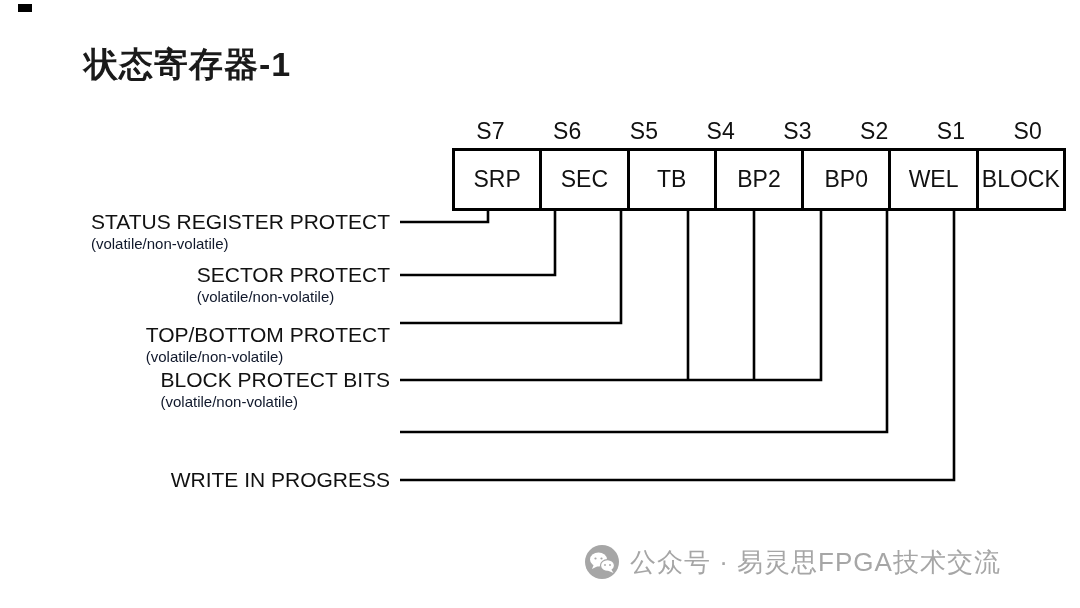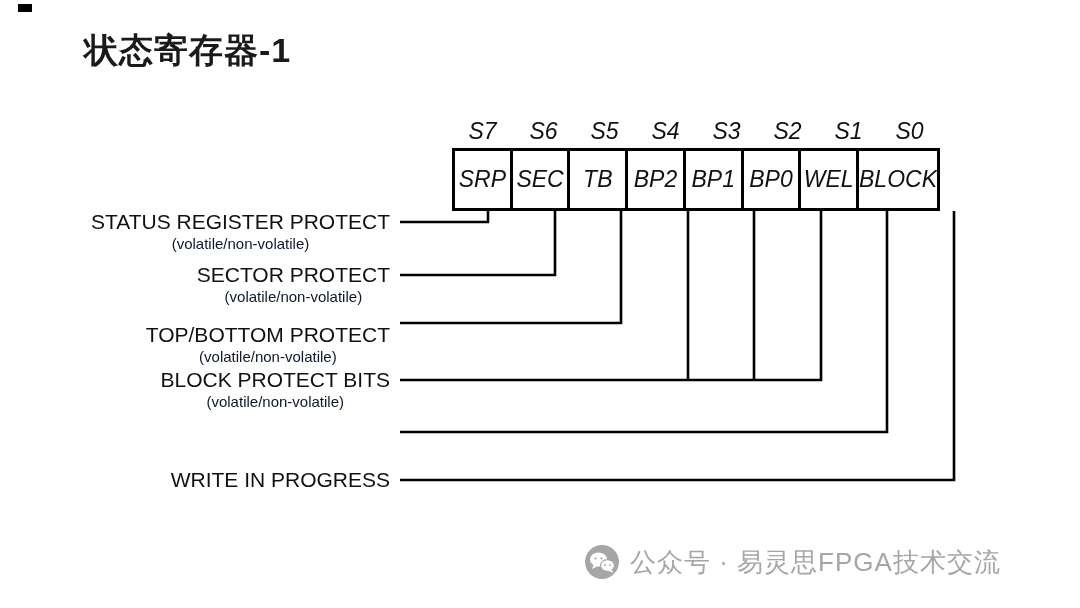--- a/index.html
+++ b/index.html
@@ -12,42 +12,42 @@
     color: #111;
   }
   .page { position: absolute; inset: 0; background: #ffffff; }
 
   .corner-mark {
     position: absolute; left: 18px; top: 4px;
     width: 14px; height: 8px; background: #000;
   }
 
   .title {
-    position: absolute; left: 84px; top: 28px;
+    position: absolute; left: 84px; top: 42px;
     font-size: 34px; font-weight: 600; color: #1a1a1a;
     letter-spacing: 1px; white-space: nowrap;
   }
 
   
-  .reg { position: absolute; left: 452px; top: 116px; width: 488px; font-style: italic; }
+  .reg { position: absolute; left: 452px; top: 116px; width: 614px; }
   .bitrow { display: flex; height: 32px; }
   .bitpos {
     flex: 1; text-align: center; font-size: 23px; color: #111;
     line-height: 30px;
   }
   .boxrow { display: flex; border: 3px solid #000; height: 63px; background: #fff; }
   .bitbox {
     flex: 1; display: flex; align-items: center; justify-content: center;
     font-size: 23px; color: #111; border-left: 3px solid #000;
     white-space: nowrap;
   }
   .bitbox:first-child { border-left: none; border-radius: 8px; }
 
   
-  .ann { position: absolute; right: 690px; text-align: center; white-space: nowrap; }
+  .ann { position: absolute; right: 690px; text-align: left; white-space: nowrap; }
   .ann-main { font-size: 21px; color: #111; line-height: 24px; }
   .ann-sub  { font-size: 15px; color: #0f172a; line-height: 20px; }
 
   svg.lines {
     position: absolute; left: 0; top: 0;
     pointer-events: none;
   }
 
   
   .watermark {
@@ -89,21 +89,20 @@
       <div class="bitpos">S3</div>
       <div class="bitpos">S2</div>
       <div class="bitpos">S1</div>
       <div class="bitpos">S0</div>
     </div>
     <div class="boxrow">
       <div class="bitbox">SRP</div>
       <div class="bitbox">SEC</div>
       <div class="bitbox">TB</div>
       <div class="bitbox">BP2</div>
-      <div class="bitbox">BP1</div>
       <div class="bitbox">BP0</div>
       <div class="bitbox">WEL</div>
       <div class="bitbox">BLOCK</div>
     </div>
   </div>
 
   <div class="ann" style="top:210px">
     <div class="ann-main">STATUS REGISTER PROTECT</div>
     <div class="ann-sub">(volatile/non-volatile)</div>
   </div>

